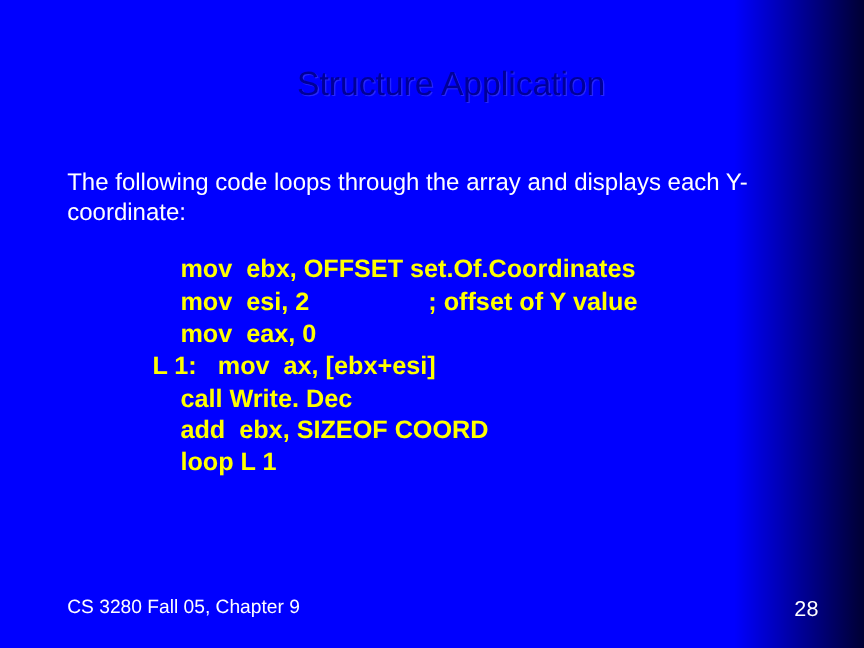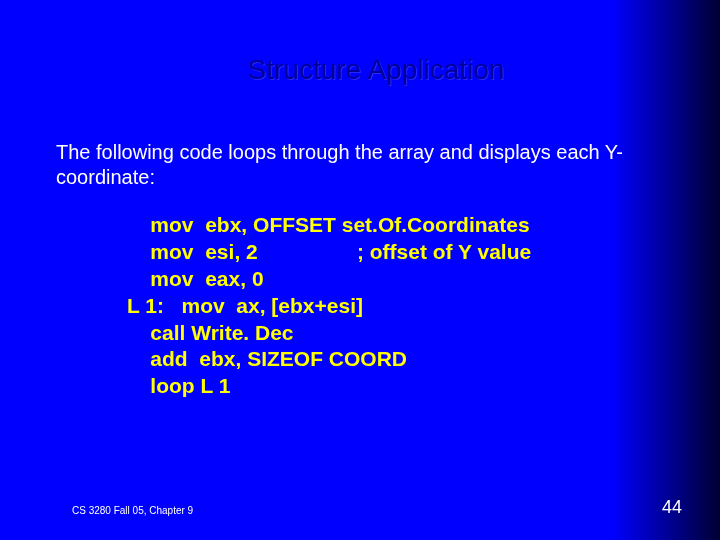--- a/index.html
+++ b/index.html
@@ -31,23 +31,23 @@
     font-size: 21px;
     font-weight: bold;
     padding: 22px 28px 0 95px;
     line-height: 1.28;
     white-space: pre;
     font-family: Arial, Helvetica, sans-serif;
   }
   .footer-left {
     position: absolute;
     bottom: 24px;
-    left: 40px;
+    left: 24px;
     color: #ffffff;
-    font-size: 10px;
+    font-size: 16px;
   }
   .footer-right {
     position: absolute;
     bottom: 22px;
     right: 38px;
     color: #ffffff;
     font-size: 18px;
   }
 </style>
 </head>
@@ -59,13 +59,13 @@
 
 <div class="code-block">    mov  ebx, OFFSET set.Of.Coordinates
     mov  esi, 2                 ; offset of Y value
     mov  eax, 0
 L 1:   mov  ax, [ebx+esi]
     call Write. Dec
     add  ebx, SIZEOF COORD
     loop L 1</div>
 
 <div class="footer-left">CS 3280 Fall 05, Chapter 9</div>
-<div class="footer-right">44</div>
+<div class="footer-right">28</div>
 
 </body></html>

